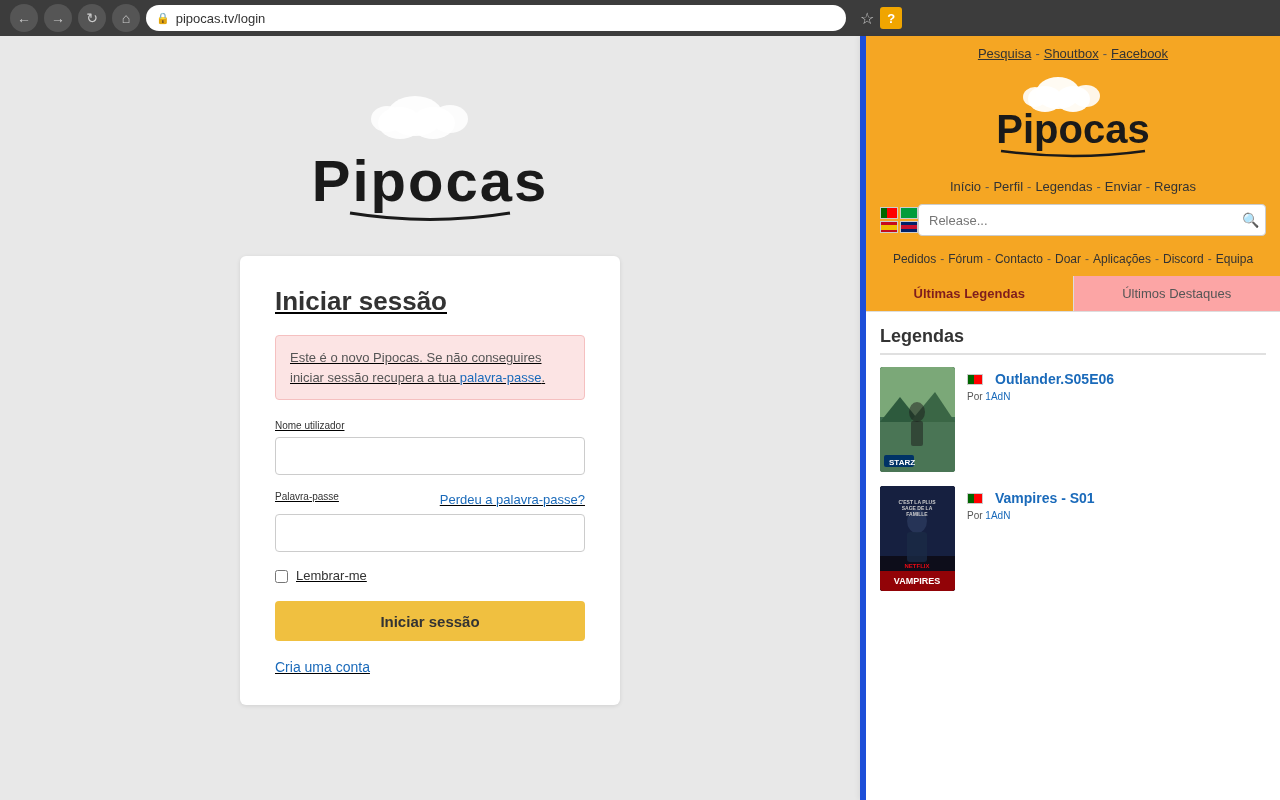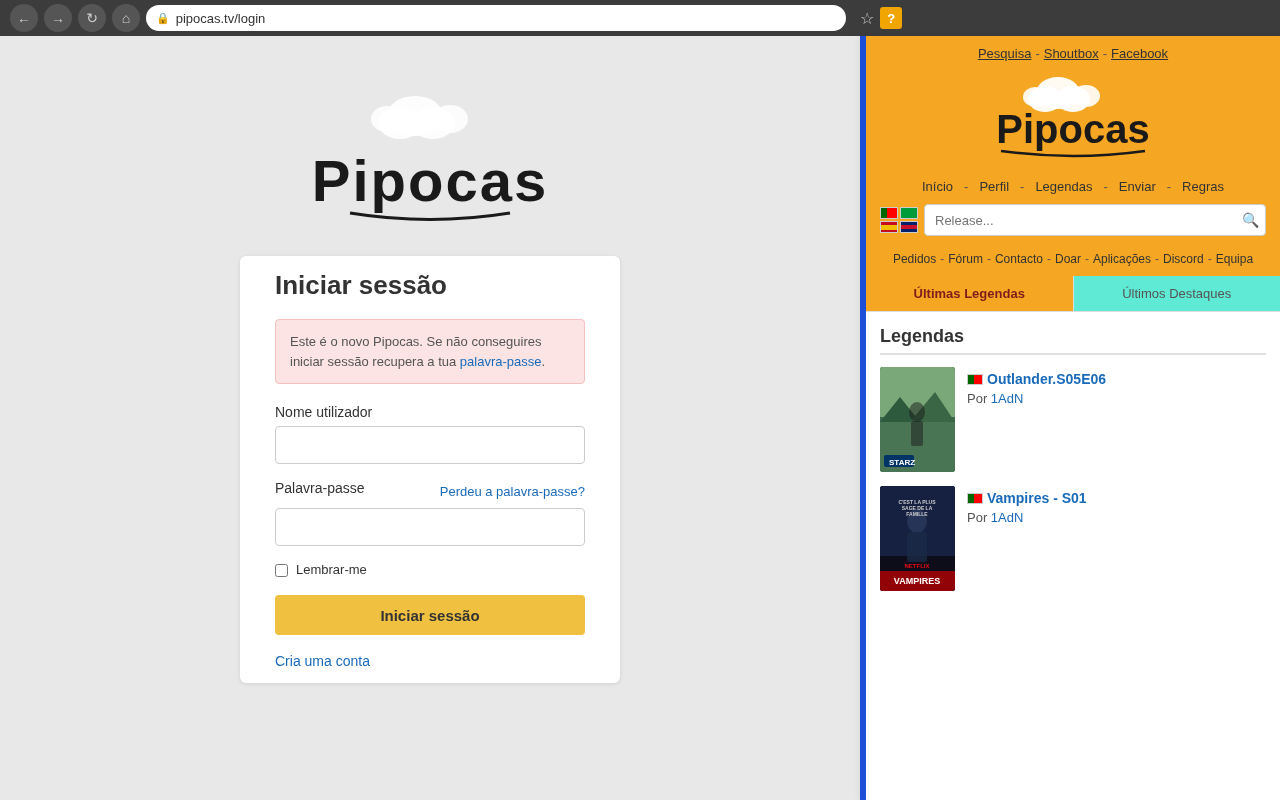--- a/index.html
+++ b/index.html
@@ -85,23 +85,24 @@
       flex: 1;
       display: flex;
       flex-direction: column;
       align-items: center;
       padding-top: 40px;
     }
 
     .login-card {
       background: #fff;
       border-radius: 6px;
-      padding: 14px 35px;
+      padding: 30px 35px;
       width: 380px;
       box-shadow: 0 1px 4px rgba(0,0,0,0.1);
+      text-decoration: underline;
     }
 
     .login-title {
       font-size: 26px;
       font-weight: bold;
       color: #333;
       margin-bottom: 18px;
     }
 
     .alert-info {
@@ -117,21 +118,21 @@
     .alert-info a {
       color: #1a6aba;
       text-decoration: none;
     }
 
     .form-group {
       margin-bottom: 16px;
     }
     .form-label {
       display: block;
-      font-size: 14px;
+      font-size: 10px;
       color: #333;
       margin-bottom: 6px;
     }
     .form-row {
       display: flex;
       justify-content: space-between;
       align-items: center;
       margin-bottom: 6px;
     }
     .form-input {
@@ -213,38 +214,38 @@
     }
 
     .panel-logo {
       text-align: center;
       padding: 4px 0 8px;
     }
 
     .panel-nav {
       display: flex;
       justify-content: center;
-      gap: 11px;
+      gap: 4px;
       padding: 6px 8px 10px;
       font-size: 13px;
     }
     .panel-nav a {
       color: #333;
       text-decoration: none;
       cursor: pointer;
     }
     .panel-nav span {
       color: #555;
     }
 
     .search-bar-row {
       display: flex;
       align-items: center;
       padding: 0 14px 10px;
-      gap: 6px;
+      gap: 0;
     }
     .flag-group {
       display: flex;
       flex-direction: column;
       gap: 2px;
     }
     .flag-row {
       display: flex;
       gap: 2px;
     }
@@ -308,21 +309,21 @@
     .tabs-row {
       display: flex;
       border-bottom: 1px solid #ddd;
     }
     .tab {
       flex: 1;
       padding: 10px 0;
       text-align: center;
       font-size: 13px;
       cursor: pointer;
-      background: #5eead4;
+      background: #fca5a5;
       border-right: 1px solid #ddd;
       color: #555;
     }
     .tab:last-child { border-right: none; }
     .tab.active {
       background: #f5a623;
       color: #7f1d1d;
       font-weight: bold;
     }
 
@@ -375,38 +376,38 @@
 
     .subtitle-info {
       display: flex;
       flex-direction: column;
       justify-content: flex-start;
       padding-top: 4px;
     }
     .subtitle-name-row {
       display: flex;
       align-items: center;
-      gap: 4px;
+      gap: 12px;
       margin-bottom: 4px;
     }
     .flag-small {
       width: 16px;
       height: 11px;
       display: inline-block;
       font-size: 8px;
       border: 1px solid #ccc;
     }
     .flag-small-pt { background: linear-gradient(to right, #006600 40%, #ff0000 40%); }
     .subtitle-title {
       font-size: 14px;
       color: #1a6aba;
       font-weight: bold;
     }
     .subtitle-author {
-      font-size: 13px;
+      font-size: 10px;
       color: #555;
     }
     .subtitle-author a {
       color: #1a6aba;
       text-decoration: none;
     }
 
     
     .panel-scroll {
       overflow-y: auto;

